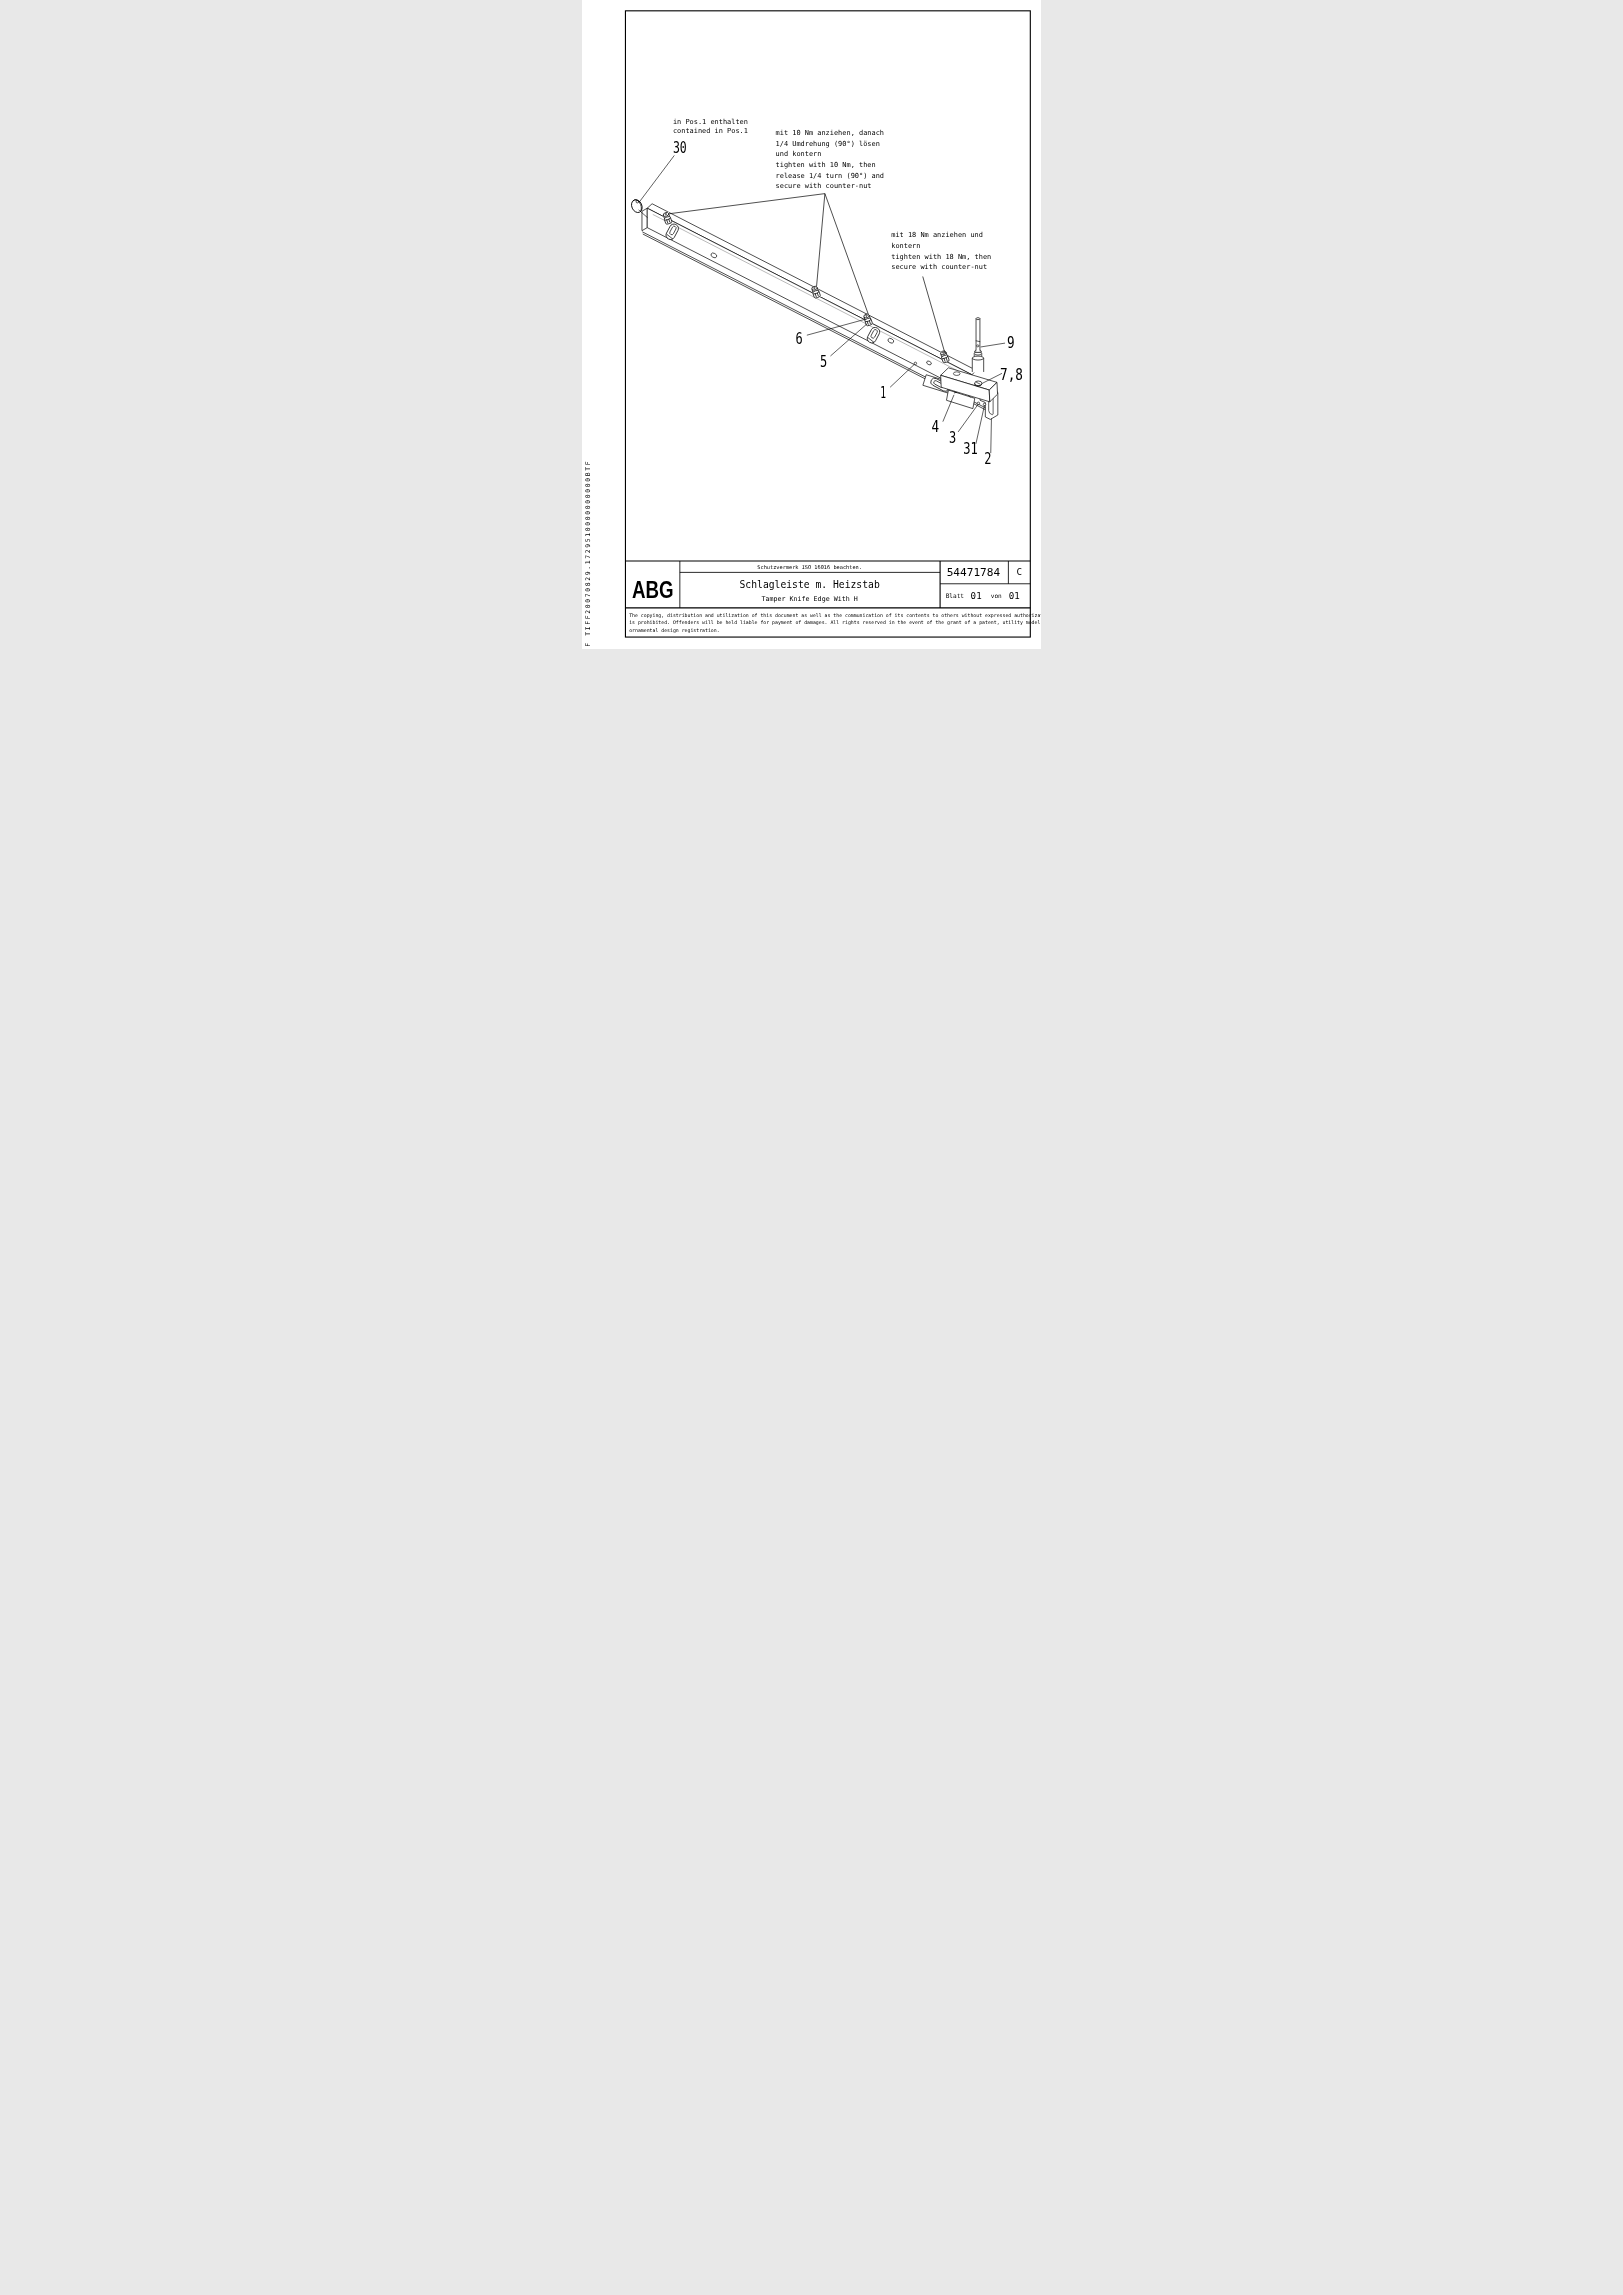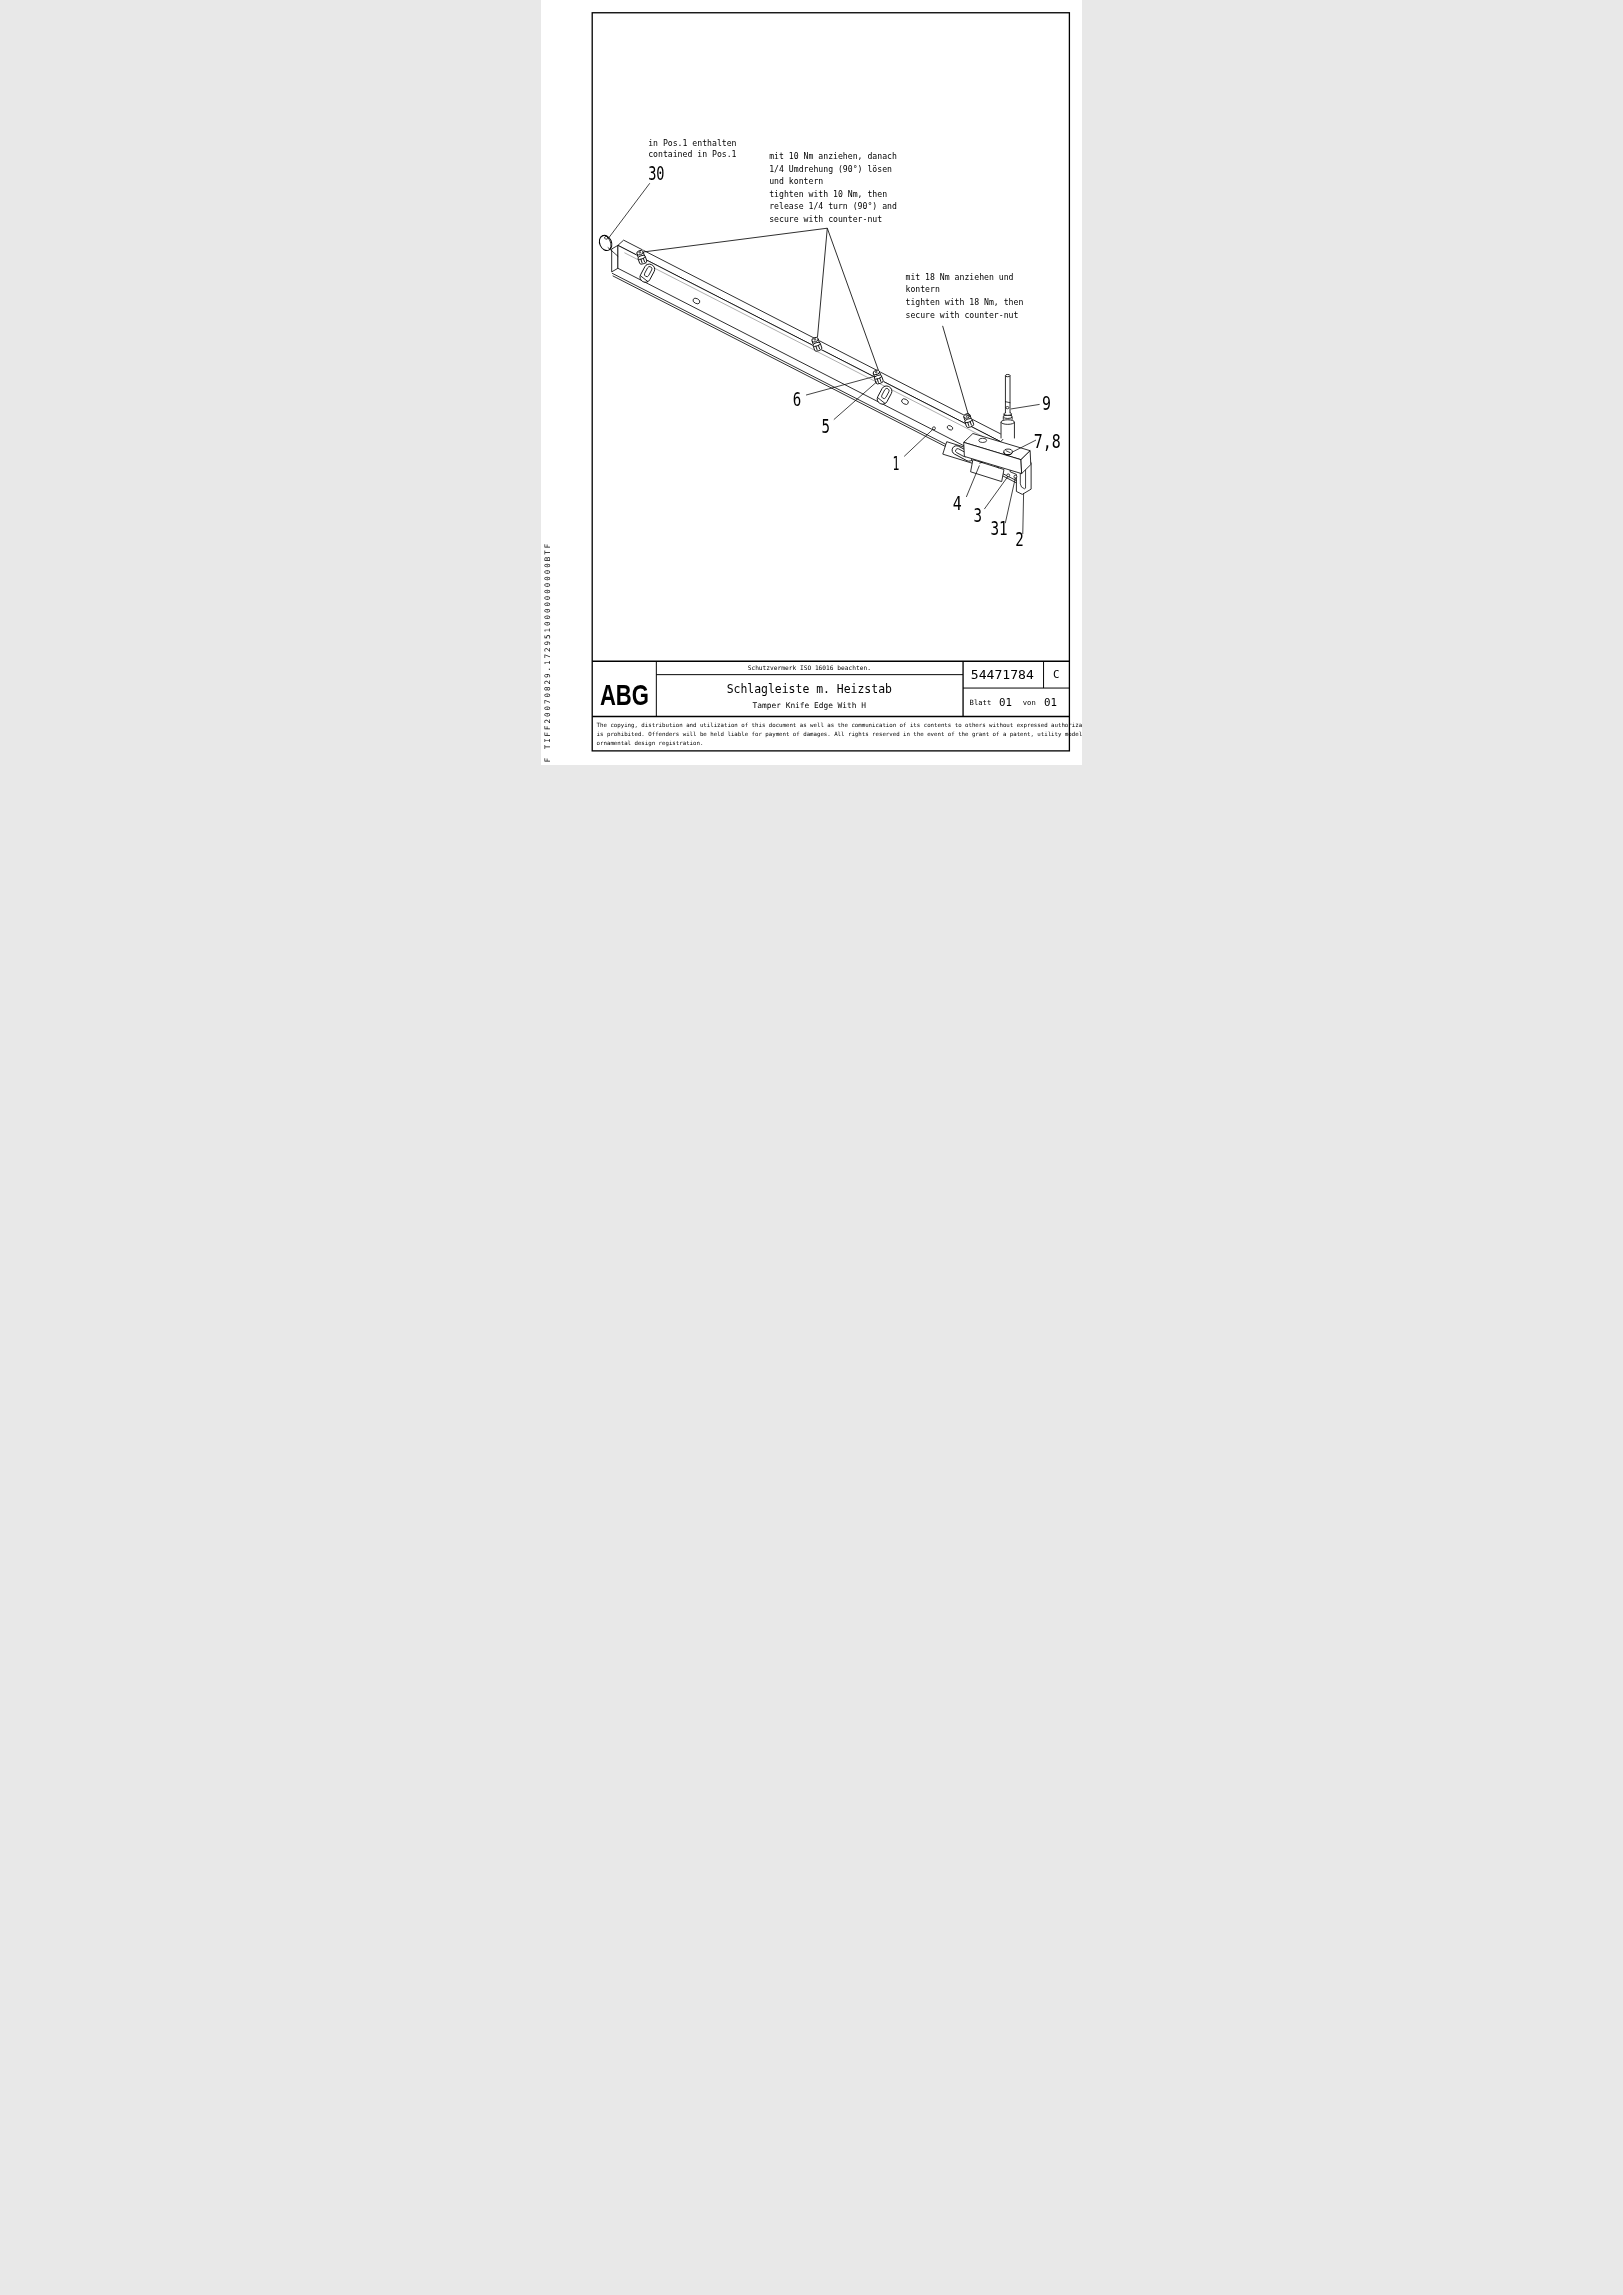--- a/index.html
+++ b/index.html
@@ -1,17 +1,17 @@
 <!DOCTYPE html>
 <html style="font-size:7.9px"><head>
 <meta charset="utf-8">
 <style>
   html,body{margin:0;padding:0;background:#e8e8e8;}
   .page{
-    width:541px;margin:0 auto;background:#c4b5fd;
+    width:459px;margin:0 auto;background:#c4b5fd;
     font-family:"DejaVu Sans Mono", monospace;
   }
   svg{display:block;width:100%;height:auto;}
   .ink{stroke:#000;fill:none;}
   .w5{stroke-width:5;}
   .w6{stroke-width:6;}
   .w8{stroke-width:8;}
   .w2{stroke-width:2;}
   .w4{stroke-width:4.5;}
   .white{fill:#fff;}

